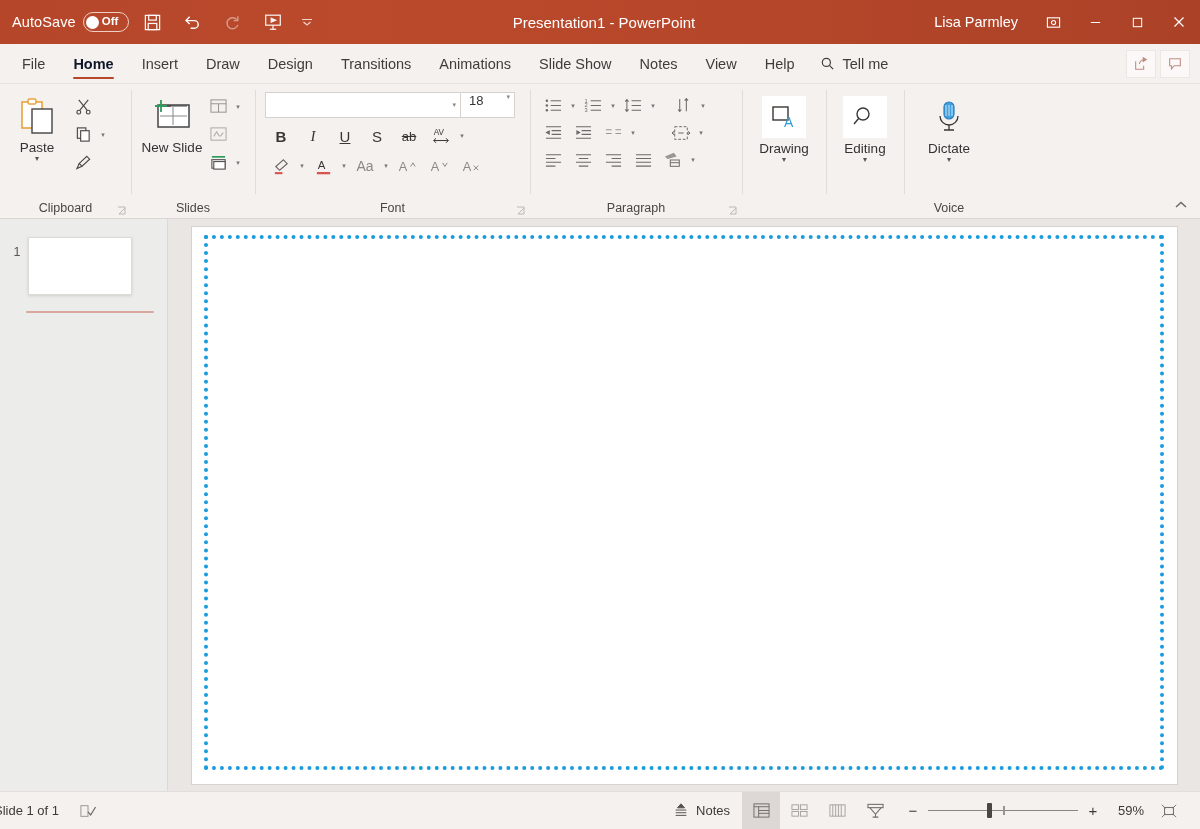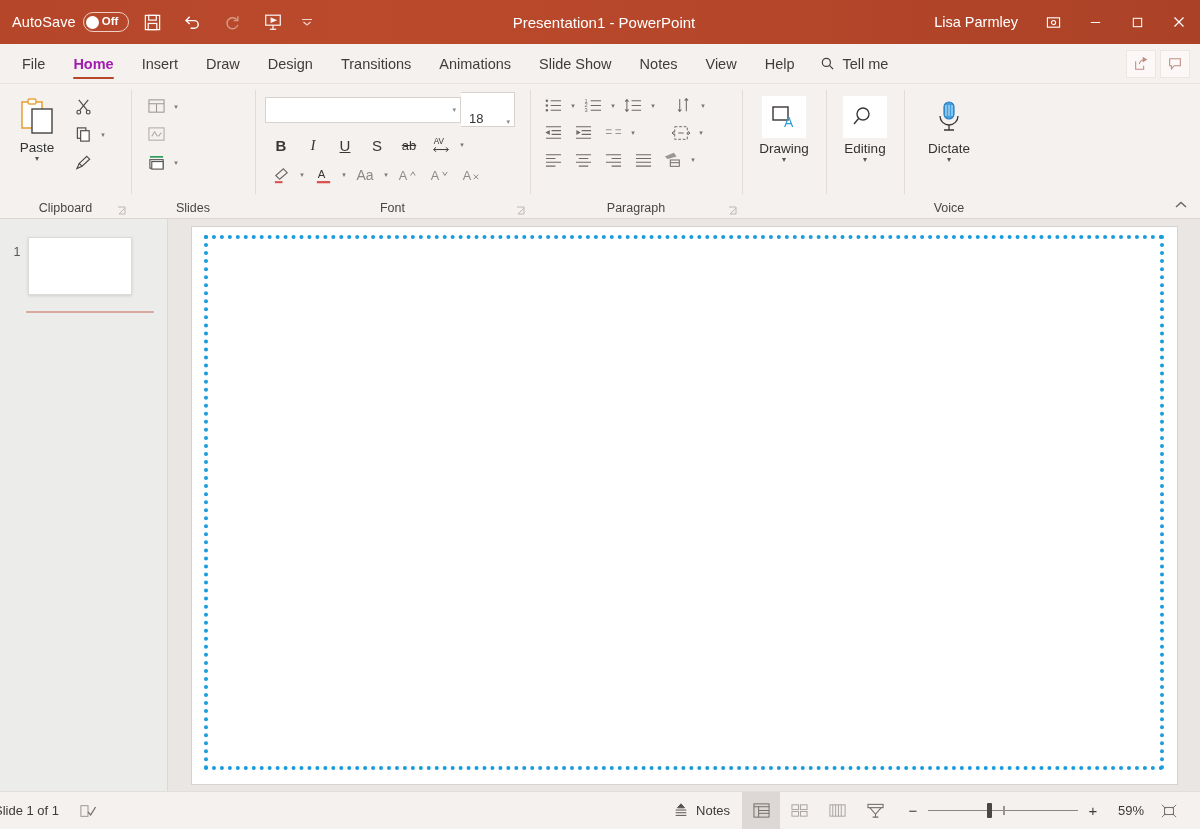--- a/index.html
+++ b/index.html
@@ -49,21 +49,21 @@
 
   
   .tabstrip {
     height: 40px; flex: 0 0 40px; background: #f5f1ef; display: flex; align-items: stretch;
     padding-left: 8px; position: relative; border-bottom: 1px solid #e8e1de;
   }
   .tab {
     padding: 0 14px; display: flex; align-items: center; justify-content: center;
     font-size: 14.5px; color: #403c3a; position: relative;
   }
-  .tab.active { color: #a21caf; font-weight: bold; }
+  .tab.active { color: #0f172a; font-weight: bold; }
   .tab.active::after {
     content:""; position: absolute; left: 14px; right: 14px; bottom: 4px;
     height: 2.5px; background: #b7472a; border-radius: 2px;
   }
   .tellme { display: flex; align-items: center; gap: 7px; padding: 0 12px; font-size: 14.5px; color: #403c3a; }
   .tabright { margin-left: auto; display: flex; align-items: center; gap: 4px; padding-right: 10px; }
   .sqbtn {
     width: 30px; height: 28px; display: flex; align-items: center; justify-content: center;
     background: #fbf8f7; border: 1px solid #eee6e3;
   }
@@ -103,22 +103,22 @@
   .mini-caret { width: 10px; display: flex; align-items: center; justify-content: center; font-size: 7px; color: #777; }
 
   
   .fontrow { display: flex; align-items: center; gap: 0; padding: 2px 0 3px 0; }
   .fname {
     width: 196px; height: 26px; background: #fff; border: 1px solid #d8d2cf;
     display: flex; align-items: center; padding: 0 4px 0 6px; font-size: 13px; color: #333;
   }
   .fname .v { flex: 1; }
   .fsize {
-    width: 54px; height: 35px; background: #fff; border: 1px solid #d8d2cf; border-left: none;
-    display: flex; align-items: flex-end; padding: 0 4px 0 8px; font-size: 13px; color: #333;
+    width: 54px; height: 26px; background: #fff; border: 1px solid #d8d2cf; border-left: none;
+    display: flex; align-items: flex-start; padding: 0 4px 0 8px; font-size: 13px; color: #333;
   }
   .fsize .v { flex: 1; }
   .cbx-caret { font-size: 7px; color: #888; padding-left: 3px; }
   .fbtn {
     width: 32px; height: 30px; display: flex; align-items: center; justify-content: center;
     font-size: 15px; color: #3a3634;
   }
 
   
   .tallbtn {
@@ -356,20 +356,32 @@
           <svg width="10" height="10" viewBox="0 0 10 10" fill="none" stroke="#7a7471" stroke-width="1">
             <path d="M1 1 H8 V8"></path>
               <path d="M8 8 L2 8 L8 2"></path>
           </svg>
         </span>
       </div>
     </div>
 
     <div class="group" style="width:124px">
       <div class="gbody" style="padding-left:10px">
+        <div class="bigbtn">
+          <span class="ic">
+            <svg width="44" height="40" viewBox="0 0 44 40" fill="none">
+              <rect x="8" y="8" width="31" height="22" stroke="#444" stroke-width="1.5" fill="#fff"></rect>
+              <path d="M23 10 V28 M10 19 H37" stroke="#888" stroke-width="1"></path>
+              <path d="M9 9 H37" stroke="#444" stroke-width="1"></path>
+              <path d="M8 9 L21 9" stroke="#444" stroke-width="1.4"></path>
+              <path d="M5 9 H17 M11 3 V15" stroke="#2e9c5a" stroke-width="1.8"></path>
+            </svg>
+          </span>
+          <span class="tx"><span>New Slide</span></span>
+        </div>
 
         <div class="smallgrid">
           <div class="srow">
             <div class="sbtn">
               <svg width="19" height="17" viewBox="0 0 20 18" fill="none" stroke="#9b9693" stroke-width="1.1">
                 <rect x="2" y="2" width="16" height="13"></rect>
                   <path d="M2 6 H18 M10 6 V15"></path>
               </svg>
             </div>
             <div class="mini-caret">▾</div>

